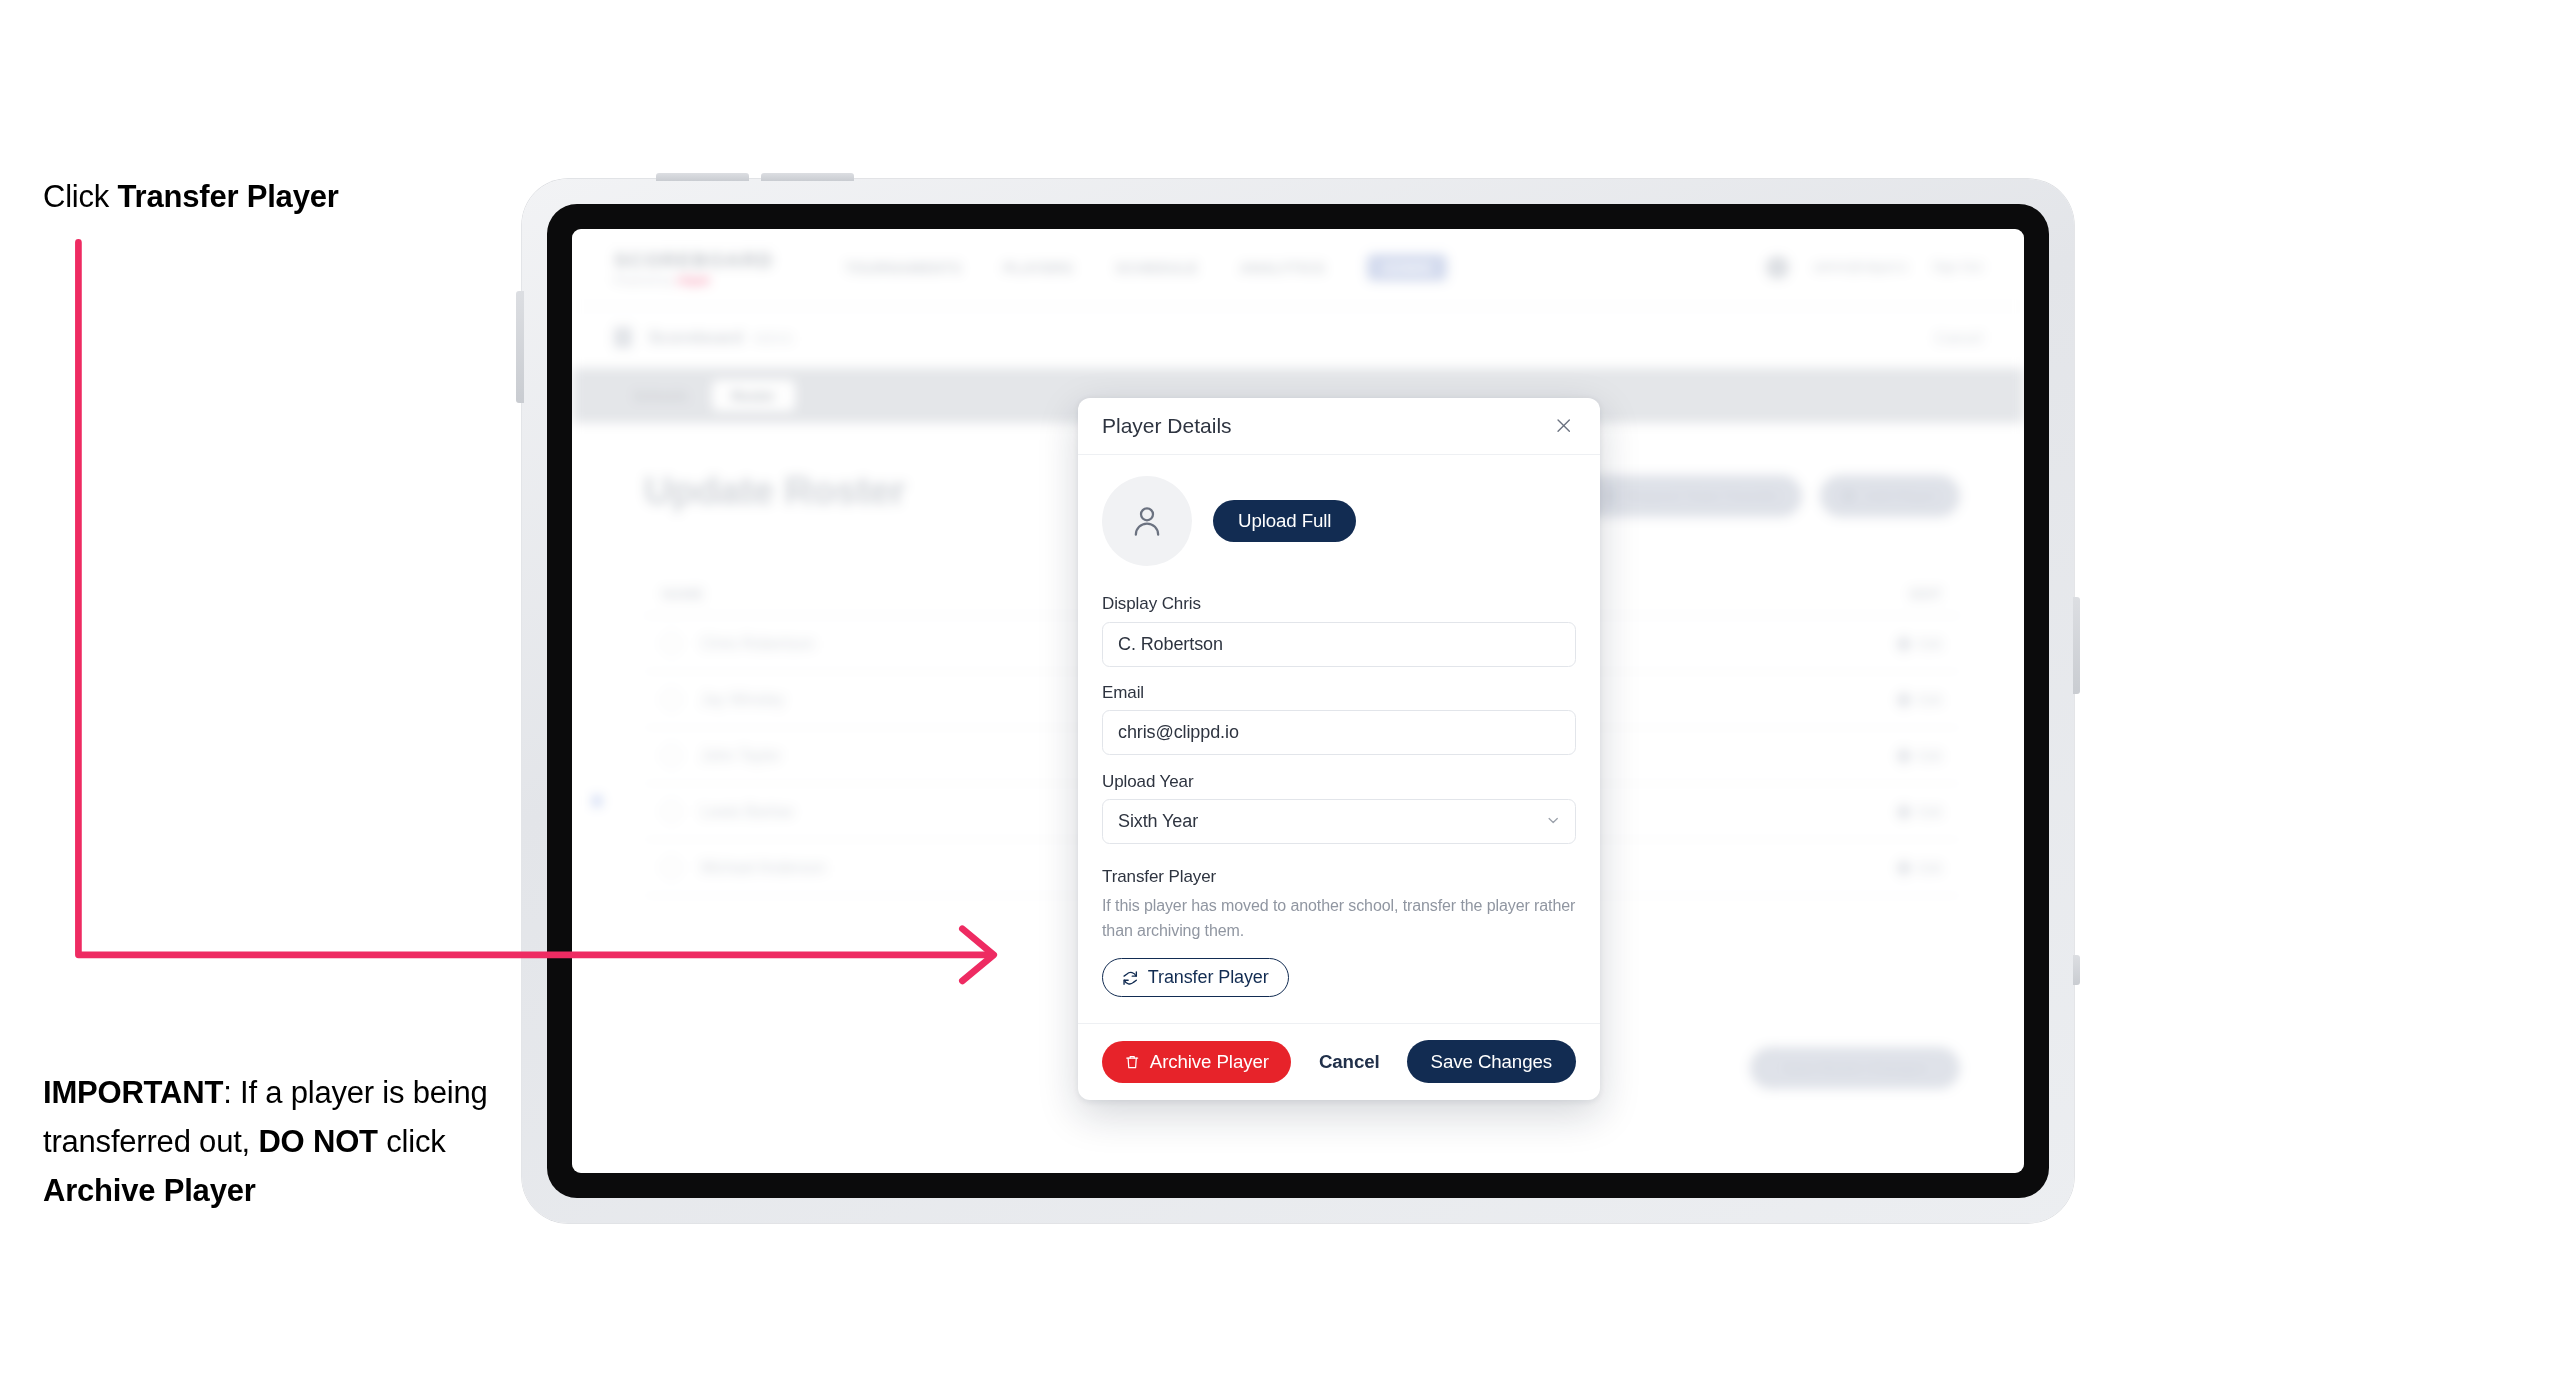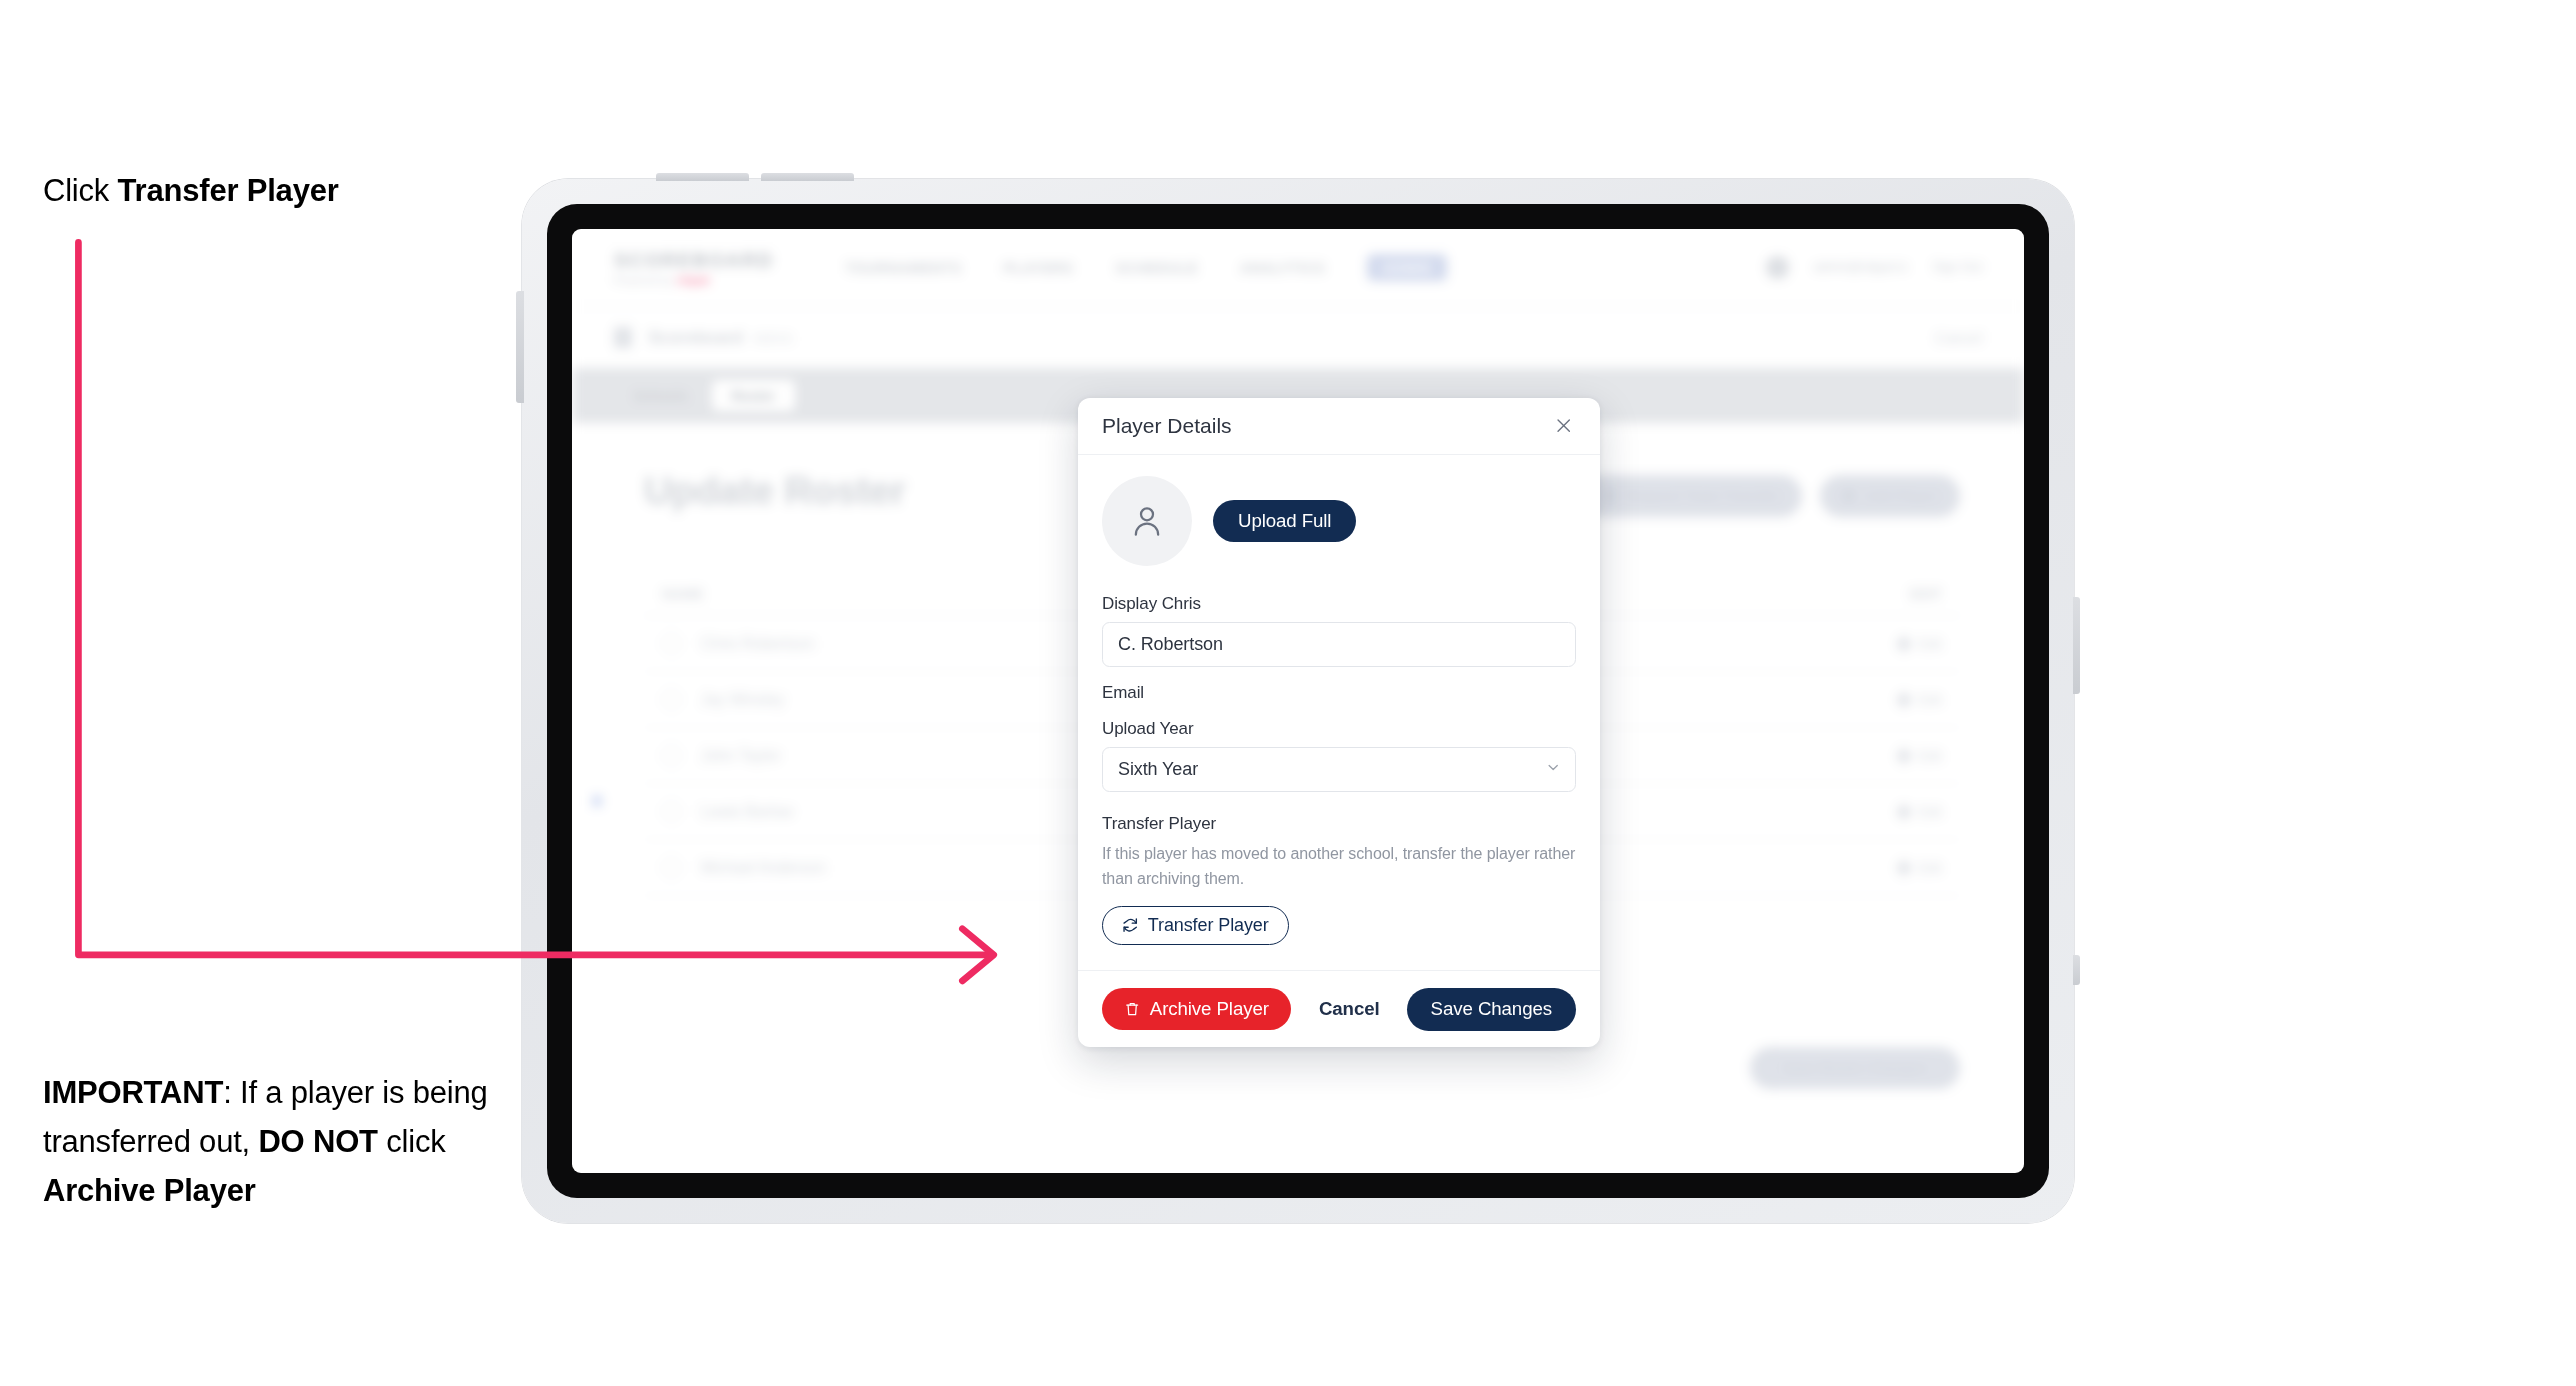--- a/index.html
+++ b/index.html
@@ -17,21 +17,21 @@
 
   
   .annot {
     position: absolute;
     color: #000000;
     font-family: "Liberation Sans", sans-serif;
     letter-spacing: -0.2px;
   }
   #annot-top {
     left: 43px;
-    top: 171px;
+    top: 177px;
     font-size: 31px;
     line-height: 39px;
     white-space: nowrap;
   }
   #annot-bottom {
     left: 43px;
     top: 1068px;
     width: 448px;
     font-size: 31px;
     line-height: 49px;
@@ -486,20 +486,21 @@
         </div>
 
 
         <div class="field">
           <label class="field-label">Display Chris</label>
           <input class="field-input" type="text" value="C. Robertson" style="">
         </div>
 
         <div class="field">
           <label class="field-label">Email</label>
+          <input class="field-input" type="text" value="chris@clippd.io" style="">
         </div>
 
         <div class="field">
           <label class="field-label">Upload Year</label>
           <div class="select-wrap">
             <input class="field-input" type="text" readonly="" value="Sixth Year" style="">
             <span class="chevron">
               <svg width="16.4" height="16.4" viewBox="0 0 24 24" fill="none" stroke="#9aa0aa" stroke-width="1.8" stroke-linecap="round" stroke-linejoin="round">
                 <polyline points="6 9 12 15 18 9"></polyline>
               </svg>

